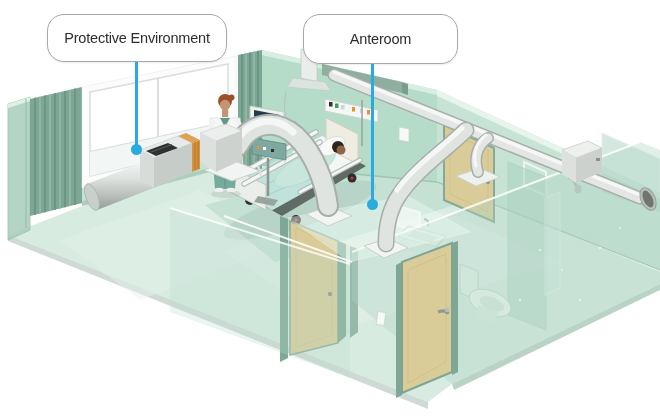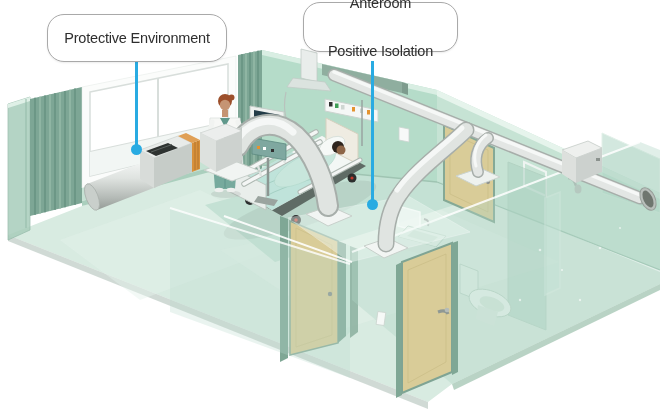--- a/index.html
+++ b/index.html
@@ -8,21 +8,21 @@
     font-family:"Liberation Sans",sans-serif;overflow:hidden;
   }
   .scene-svg{position:absolute;left:0;top:0;z-index:1;}
   .callout{
     position:absolute;z-index:3;background:#ffffff;border:1px solid #a9a9a9;
     border-radius:17px;display:flex;flex-direction:column;justify-content:center;
     align-items:center;text-align:left;color:#2e2e2e;font-size:14.5px;
     line-height:1.38;letter-spacing:-0.2px;box-shadow:0 1px 2px rgba(0,0,0,.08);
   }
   #callout-protective{left:47px;top:14px;width:178px;height:46px;}
-  #callout-anteroom{left:303px;top:2px;width:153px;height:48px;gap:28px;}
+  #callout-anteroom{left:303px;top:14px;width:153px;height:48px;gap:28px;}
   .leader-line{position:absolute;width:3px;background:#29abe2;z-index:2;}
   #leader-line-1{left:134.5px;top:59px;height:90px;}
   #leader-line-2{left:370.5px;top:61px;height:143px;}
   .leader-dot{position:absolute;width:11px;height:11px;border-radius:50%;background:#29abe2;z-index:2;}
   #leader-dot-1{left:130.5px;top:143.5px;}
   #leader-dot-2{left:366.5px;top:198.5px;}
 </style>
 </head>
 <body>
 
@@ -323,16 +323,15 @@
 <div class="leader-line" id="leader-line-1"></div>
 <div class="leader-dot" id="leader-dot-1"></div>
 <div class="leader-line" id="leader-line-2"></div>
 <div class="leader-dot" id="leader-dot-2"></div>
 
 <div class="callout" id="callout-protective">
   <span>Protective Environment</span>
 </div>
 <div class="callout" id="callout-anteroom">
   <span>Anteroom</span>
-  <span>Positive Isolation</span>
 </div>
 
 </div>
 
 </body></html>

